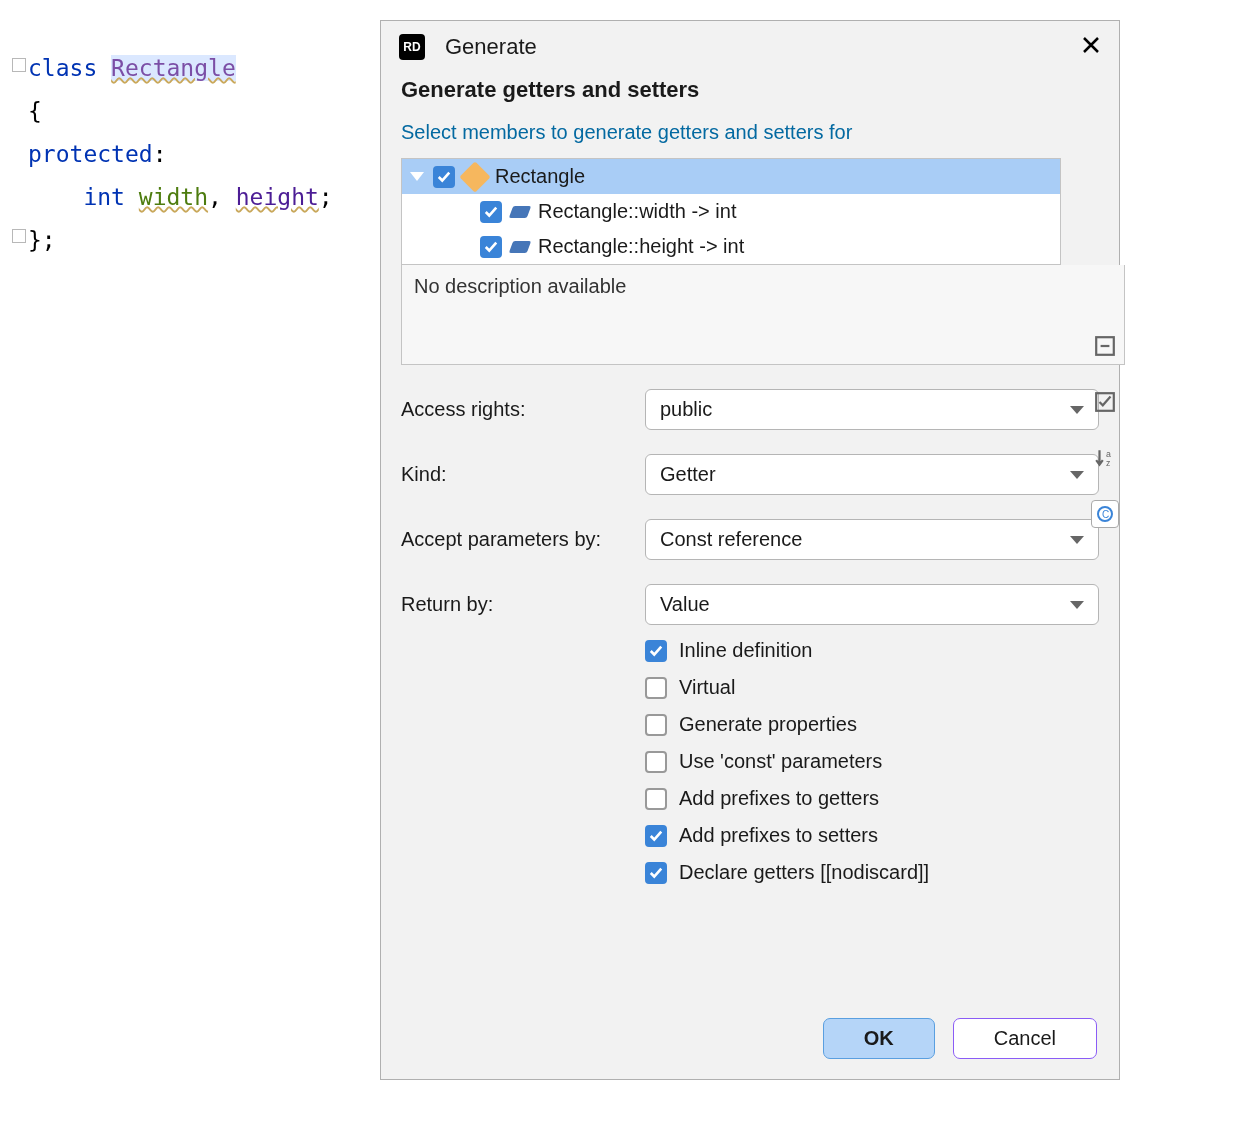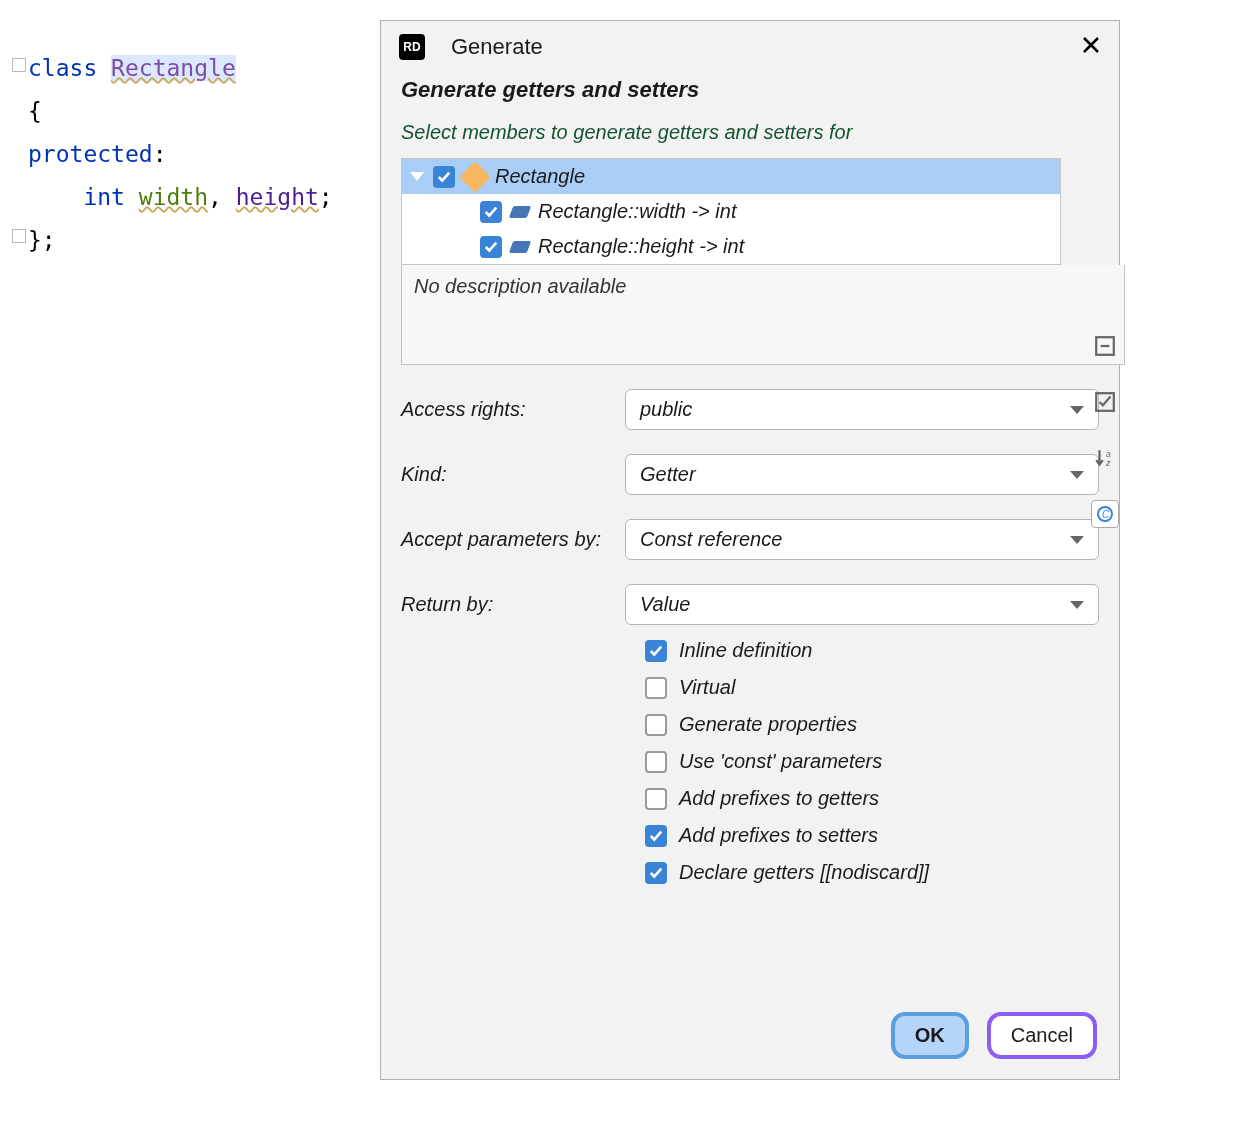--- a/index.html
+++ b/index.html
@@ -39,37 +39,37 @@
   left: 380px; top: 20px;
   width: 740px;
   height: 1060px;
   background: #f2f2f2;
   border: 1px solid #b0b0b0;
   color: #1a1a1a;
 }
 .dialog-header {
   display: flex; align-items: center;
   padding: 12px 18px;
-  gap: 26px;
+  gap: 20px;
 }
 .dialog-header .title { flex: 1; font-size: 22px; }
 .close-x { cursor: pointer; font-size: 24px; }
 .app-icon {
   width: 26px; height: 26px;
   background: #000;
   border-radius: 4px;
   display: flex; align-items: center; justify-content: center;
   color: #fff; font-size: 12px; font-weight: bold;
   position: relative;
 }
 .app-icon::before { content:"RD"; }
 
-.dialog-body { padding: 0 20px 20px 20px; font-style: italic; }
+.dialog-body { padding: 0 20px 20px 20px; }
 .section-title { font-weight: 600; font-size: 22px; margin: 4px 0 18px 0; }
-.instruction { font-size: 20px; color: #14532d; margin-bottom: 14px; }
+.instruction { font-size: 20px; color: #0369a1; margin-bottom: 14px; }
 
 .tree-panel {
   background: #fff;
   border: 1px solid #c4c4c4;
   width: 660px;
 }
 .tree-row {
   display: flex; align-items: center;
   padding: 6px 8px;
   gap: 9px;
@@ -123,20 +123,21 @@
 }
 .side-icons .sbtn {
   width: 28px; height: 28px;
   display: flex; align-items: center; justify-content: center;
   color: #555;
 }
 
 .form-row {
   display: flex; align-items: center;
   margin-top: 24px;
+  gap: 20px;
 }
 .form-label { width: 224px; font-size: 20px; }
 .select {
   flex: 1;
   background: #fff;
   border: 1px solid #b5b5b5;
   border-radius: 6px;
   padding: 8px 14px;
   font-size: 20px;
   display: flex; justify-content: space-between; align-items: center;
@@ -155,24 +156,24 @@
   font-size: 20px;
 }
 .check-row .chk { width: 22px; height: 22px; }
 
 .button-row {
   position: absolute;
   right: 22px; bottom: 20px;
   display: flex; gap: 18px;
 }
 .btn {
-  padding: 8px 20px;
-  border-radius: 14px;
-  font-size: 20px;
-  border: 4px solid #8b5cf6;
+  padding: 8px 40px;
+  border-radius: 7px;
+  font-size: 20px;
+  border: 1px solid #8b5cf6;
   background: #fff;
 }
 .btn.primary {
   background: #b5d5f8;
   border-color: #5a9fe0;
   font-weight: 600;
 }
 </style>
 </head>
 <body>

